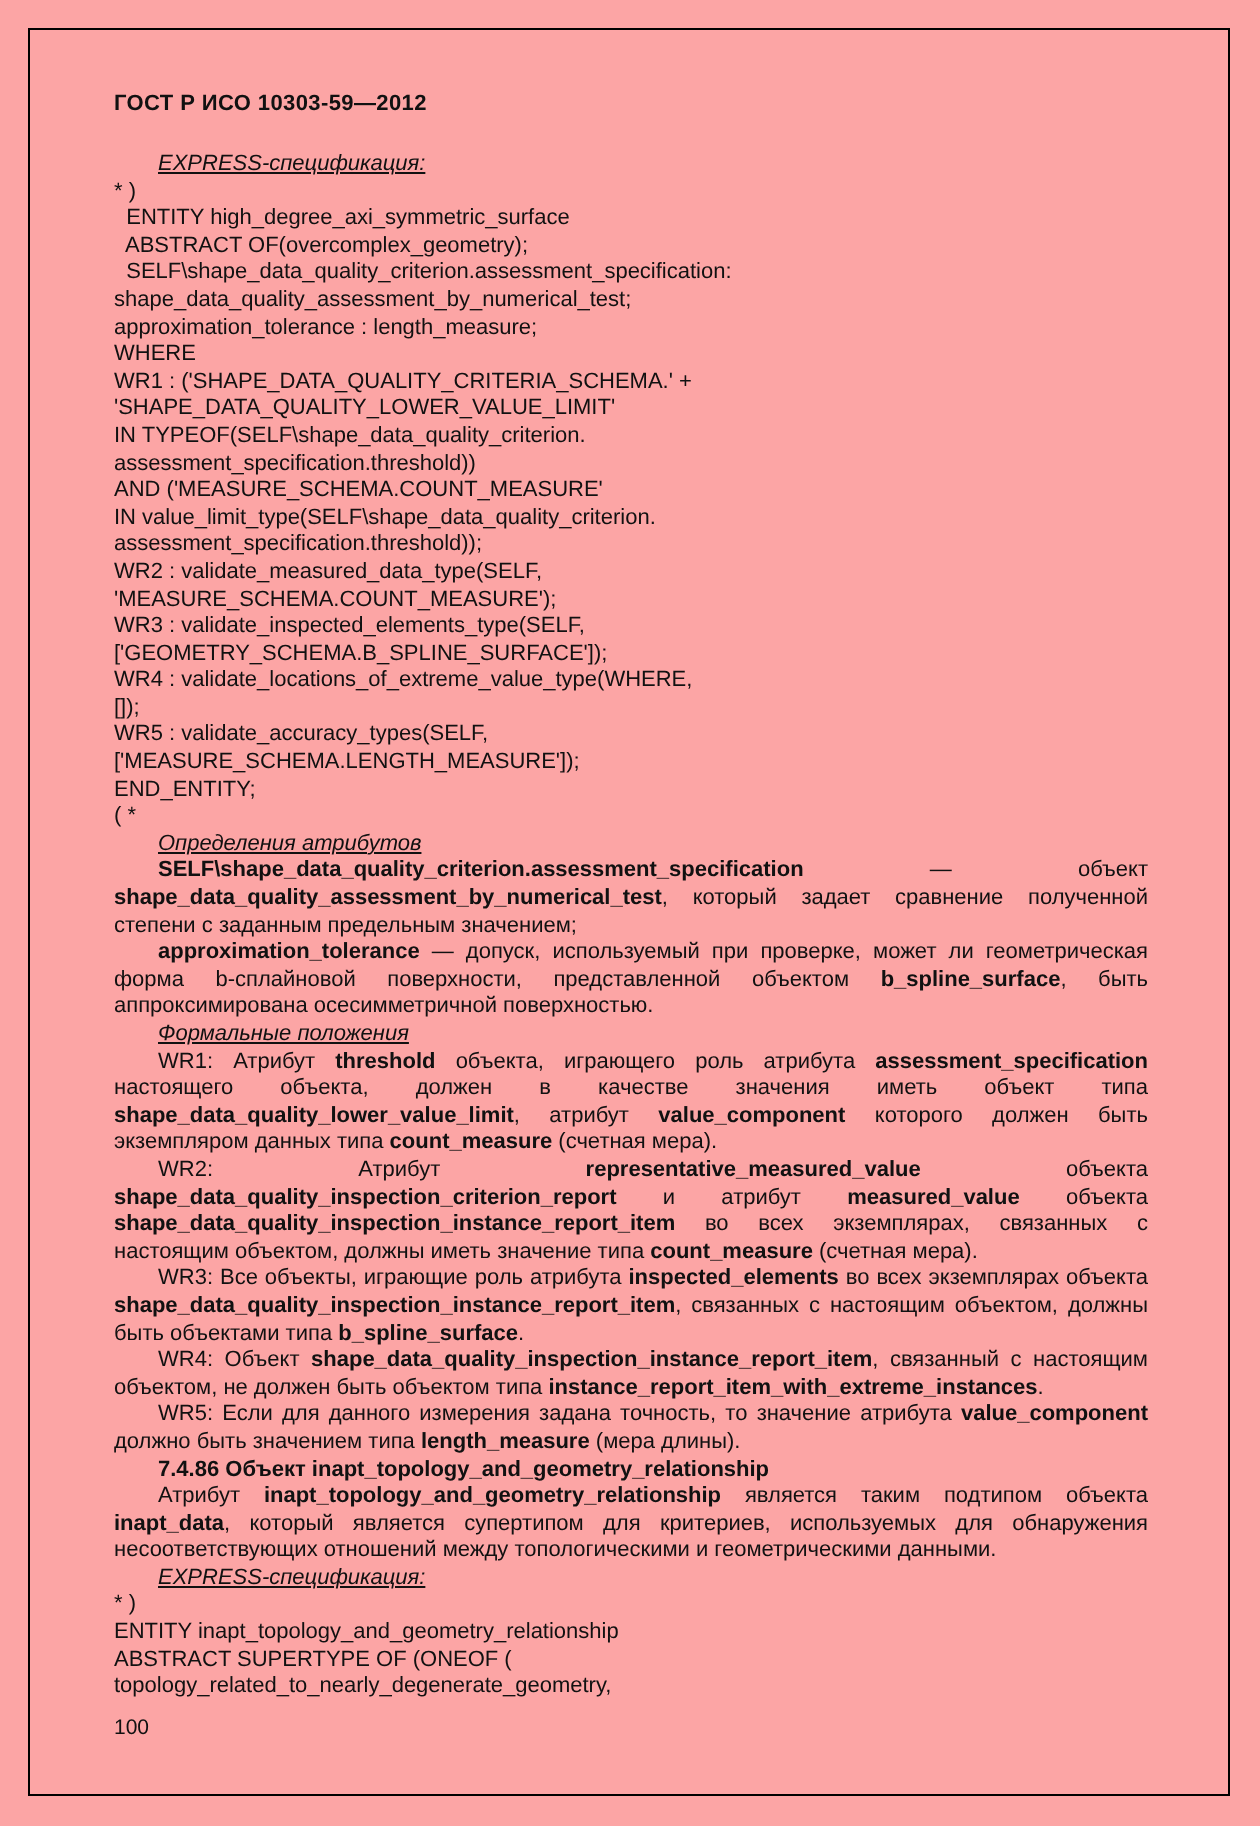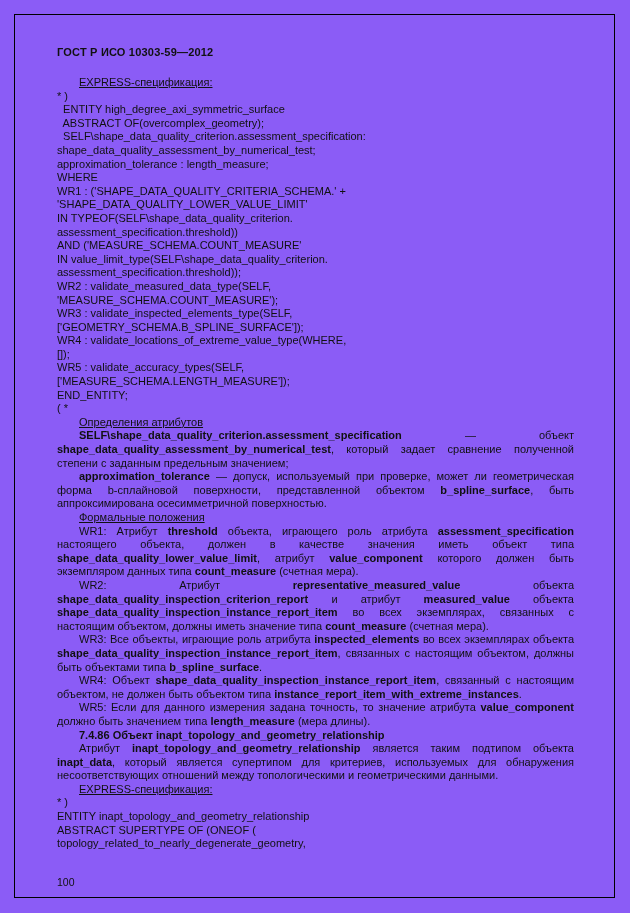--- a/index.html
+++ b/index.html
@@ -1,21 +1,21 @@
 <!DOCTYPE html>
 <html><head>
 <meta charset="utf-8">
 <style>
   * { box-sizing: border-box; }
   html, body { margin: 0; padding: 0; }
   body { width: 630px; height: 913px; background: #e8e8e8; }
   .page {
     position: relative;
     width: 630px; height: 913px;
-    background: #8b5cf6;
+    background: #fca5a5;
     font-family: "Liberation Sans", sans-serif;
     color: #111111;
     overflow: hidden;
   }
   .frame {
     position: absolute;
     left: 14px; top: 14px;
     width: 601px; height: 884px;
     border: 1px solid #000000;
     pointer-events: none;
@@ -30,38 +30,38 @@
   .content {
     position: absolute;
     left: 57px; top: 76px;
     width: 517px;
     font-size: 11px;
     line-height: 13.6px;
   }
   .h-underline {
     text-decoration: underline;
     text-indent: 22px;
+    font-style: italic;
   }
   .para {
     margin: 0;
     text-align: justify;
     text-indent: 22px;
   }
   .clause-h {
     font-weight: bold;
     text-indent: 22px;
   }
   .code-block { }
   .code-line { white-space: pre; }
   .b { font-weight: bold; }
   .footer {
     position: absolute;
     left: 57px; top: 858px;
     font-size: 10.5px;
-    margin-top: 18px;
   }
 </style>
 </head>
 <body>
 
 <div class="page">
   <div class="frame"></div>
 
   <div class="doc-header">ГОСТ Р ИСО 10303-59—2012</div>
 

